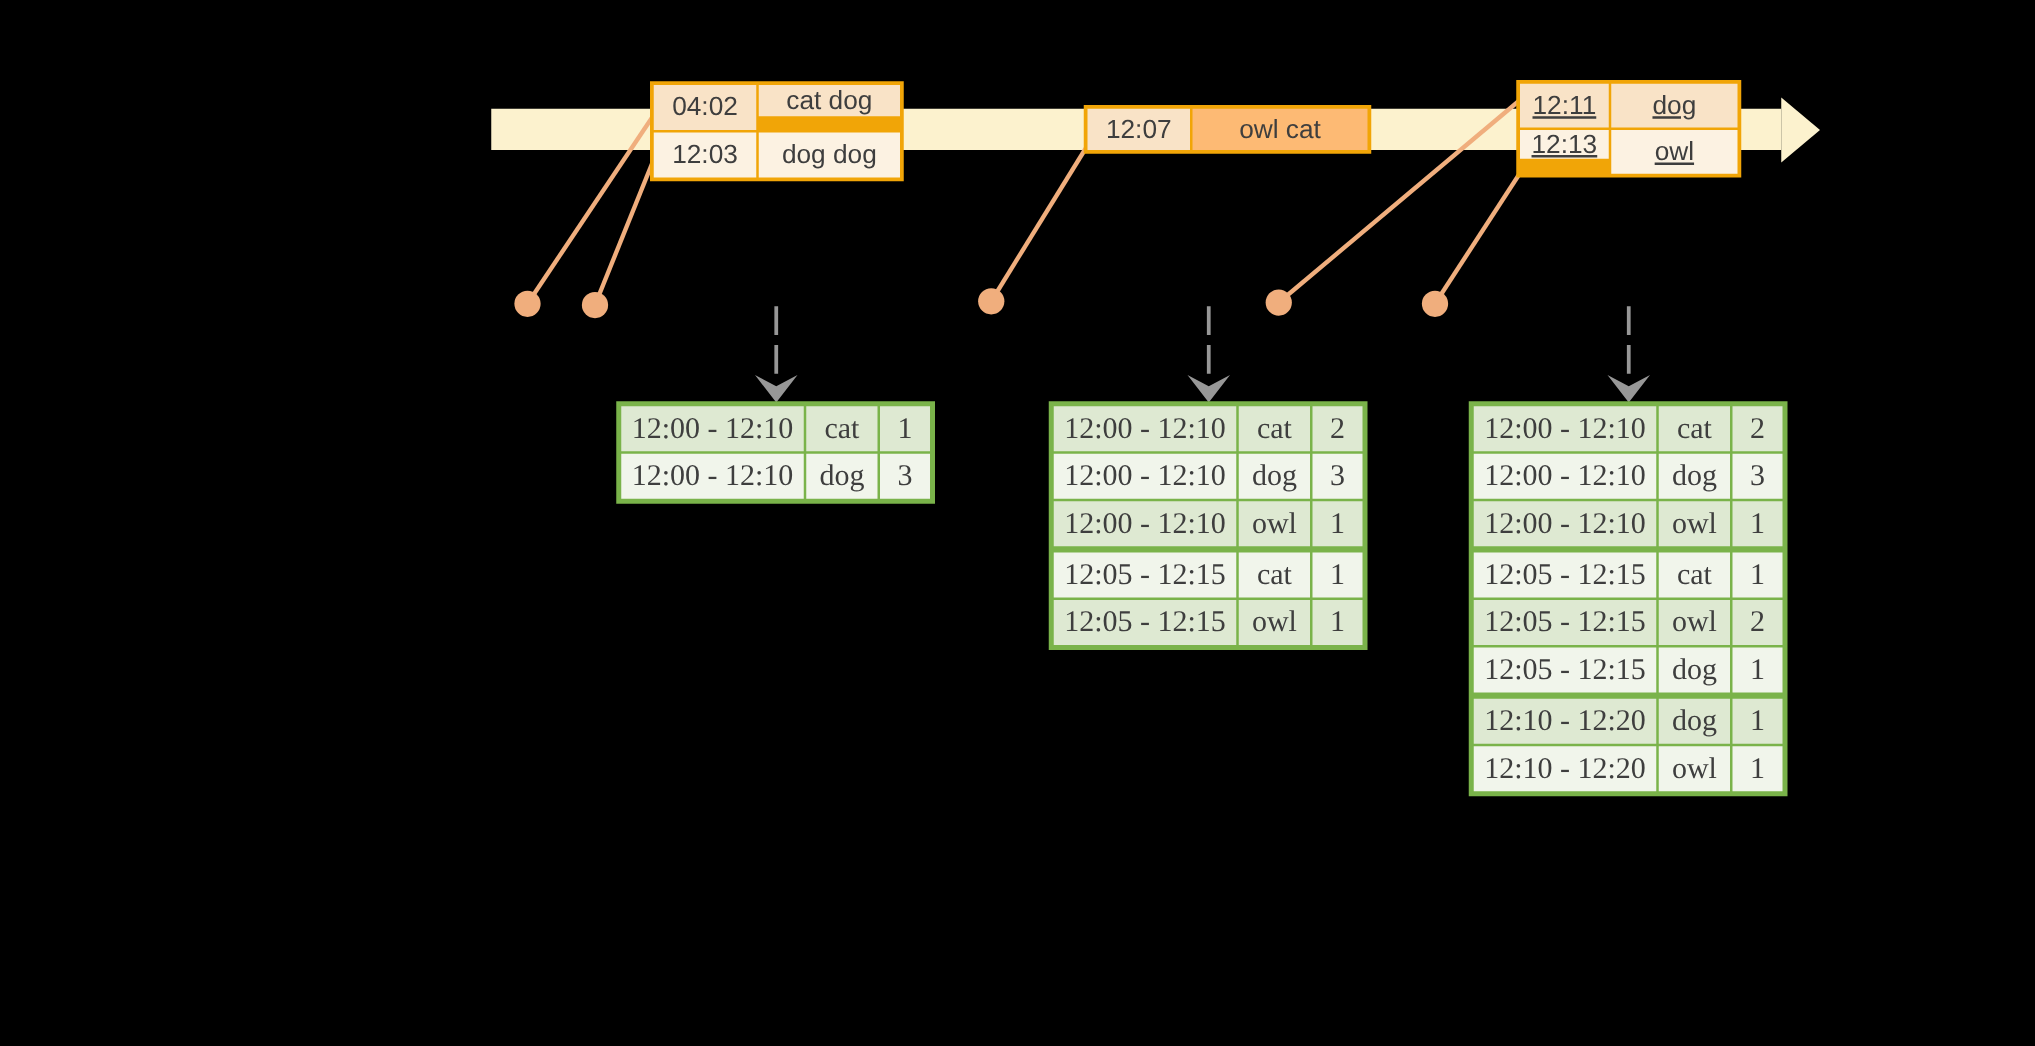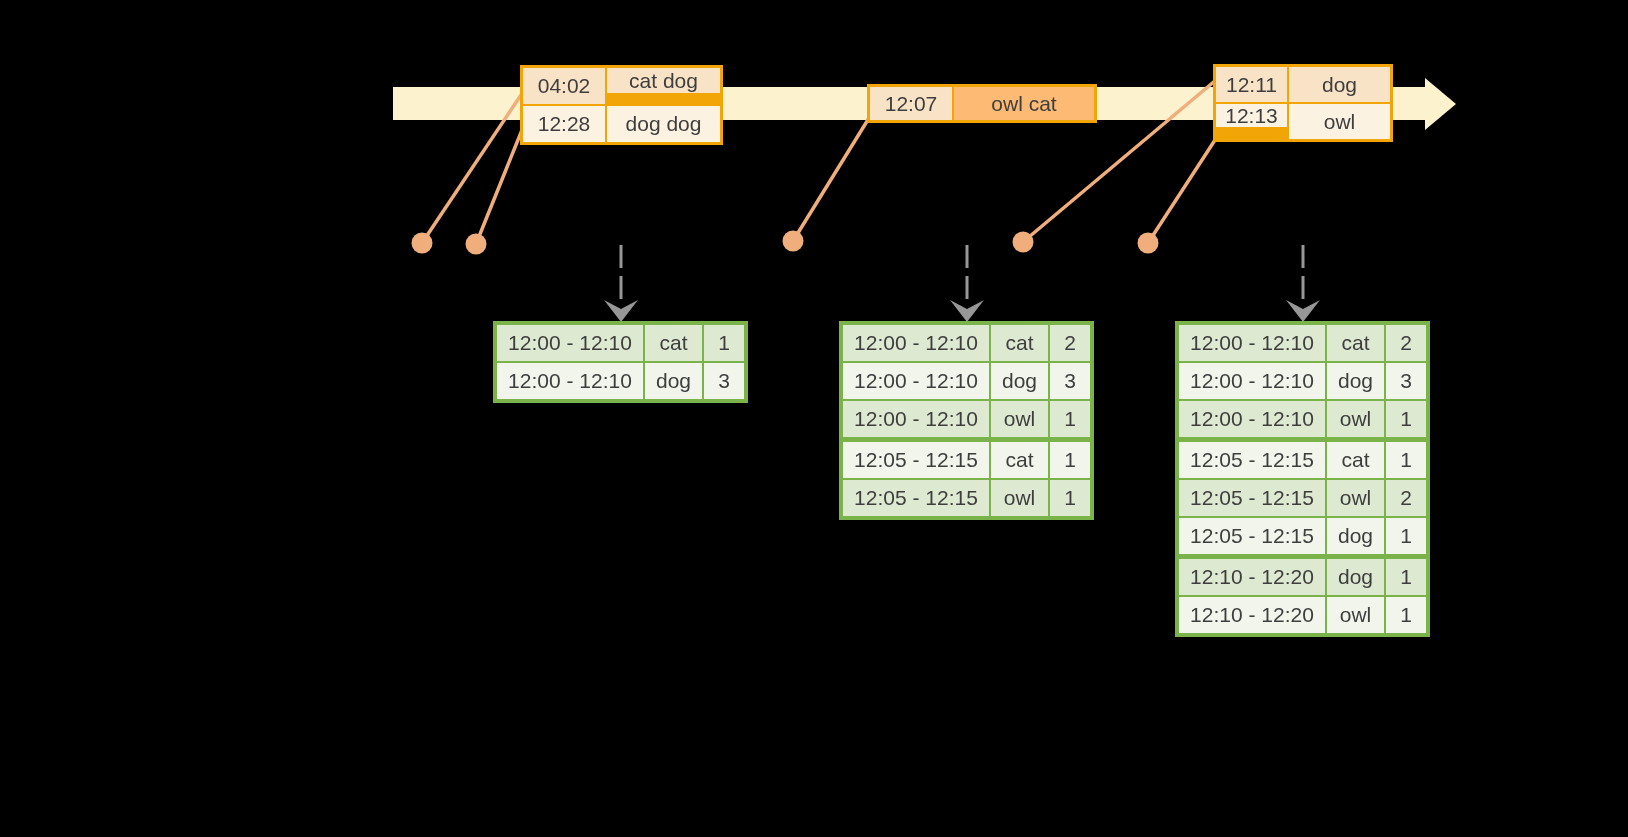--- a/index.html
+++ b/index.html
@@ -13,21 +13,21 @@
   .erow { display:flex; gap:2px; }
   .erow + .erow { margin-top:2px; }
   .ecell { display:flex; align-items:center; justify-content:center;
            font-size:21px; }
   .rtable { position:absolute; z-index:2; box-sizing:border-box; padding:4px;
             display:flex; flex-direction:column; }
   .rrow { display:flex; gap:2px; }
   .rrow + .rrow { margin-top:2px; }
   .rrow.group-start { margin-top:5px; }
   .rcell { display:flex; align-items:center; justify-content:center;
-           font-size:21px; }
+           font-size:24px;font-family:Liberation Serif, serif; }
 </style>
 </head>
 <body>
 
 <div id="canvas">
   <svg id="overlay" width="1628" height="837" viewBox="0 0 1628 837">
       <rect x="393" y="87" width="1032" height="33" fill="#FCF2CE"></rect>
       <polygon points="1425,78 1456,104 1425,130" fill="#FCF2CE"></polygon>
       <line x1="422" y1="243" x2="523" y2="92" stroke="#F0AE7D" stroke-width="3.5"></line>
       <line x1="476" y1="244" x2="522" y2="130" stroke="#F0AE7D" stroke-width="3.5"></line>
@@ -46,31 +46,31 @@
       <line x1="1303" y1="245" x2="1303" y2="302" stroke="#979797" stroke-width="3" stroke-dasharray="23 8"></line>
       <path d="M 1286 300 L 1303 322 L 1320 300 L 1303 309 Z" fill="#979797"></path>
     </svg>
   <div id="tables">
       <div class="etable" style="left: 520px; top: 65px; width: 203px; background: rgb(241, 165, 7);">
         <div class="erow">
           <div class="ecell" style="width: 82px; height: 36px; background: rgb(249, 227, 199);">04:02</div>
           <div class="ecell" style="flex: 1 1 0%; height: 25px; background: rgb(249, 227, 199);">cat dog</div>
         </div>
         <div class="erow">
-          <div class="ecell" style="width: 82px; height: 36px; background: rgb(252, 242, 226);">12:28</div>
+          <div class="ecell" style="width: 82px; height: 36px; background: rgb(252, 242, 226);">12:03</div>
           <div class="ecell" style="flex: 1 1 0%; height: 36px; background: rgb(252, 242, 226);">dog dog</div>
         </div>
       </div>
       <div class="etable" style="left: 867px; top: 84px; width: 230px; background: rgb(241, 165, 7);">
         <div class="erow">
           <div class="ecell" style="width: 82px; height: 33px; background: rgb(249, 227, 199);">12:07</div>
           <div class="ecell" style="flex: 1 1 0%; height: 33px; background: #fdba74;">owl cat</div>
         </div>
       </div>
-      <div class="etable" style="left: 1213px; top: 64px; width: 180px; background: rgb(241, 165, 7);">
+      <div class="etable" style="left: 1213px; top: 64px; width: 180px; background: rgb(241, 165, 7); text-decoration: underline;">
         <div class="erow">
           <div class="ecell" style="width: 71px; height: 35px; background: rgb(249, 227, 199);">12:11</div>
           <div class="ecell" style="flex: 1 1 0%; height: 35px; background: rgb(249, 227, 199);">dog</div>
         </div>
         <div class="erow">
           <div class="ecell" style="width: 71px; height: 23px; background: rgb(252, 242, 226);">12:13</div>
           <div class="ecell" style="flex: 1 1 0%; height: 35px; background: rgb(252, 242, 226);">owl</div>
         </div>
       </div>
       <div class="rtable" style="left: 493px; top: 321px; background: rgb(122, 179, 74);">

